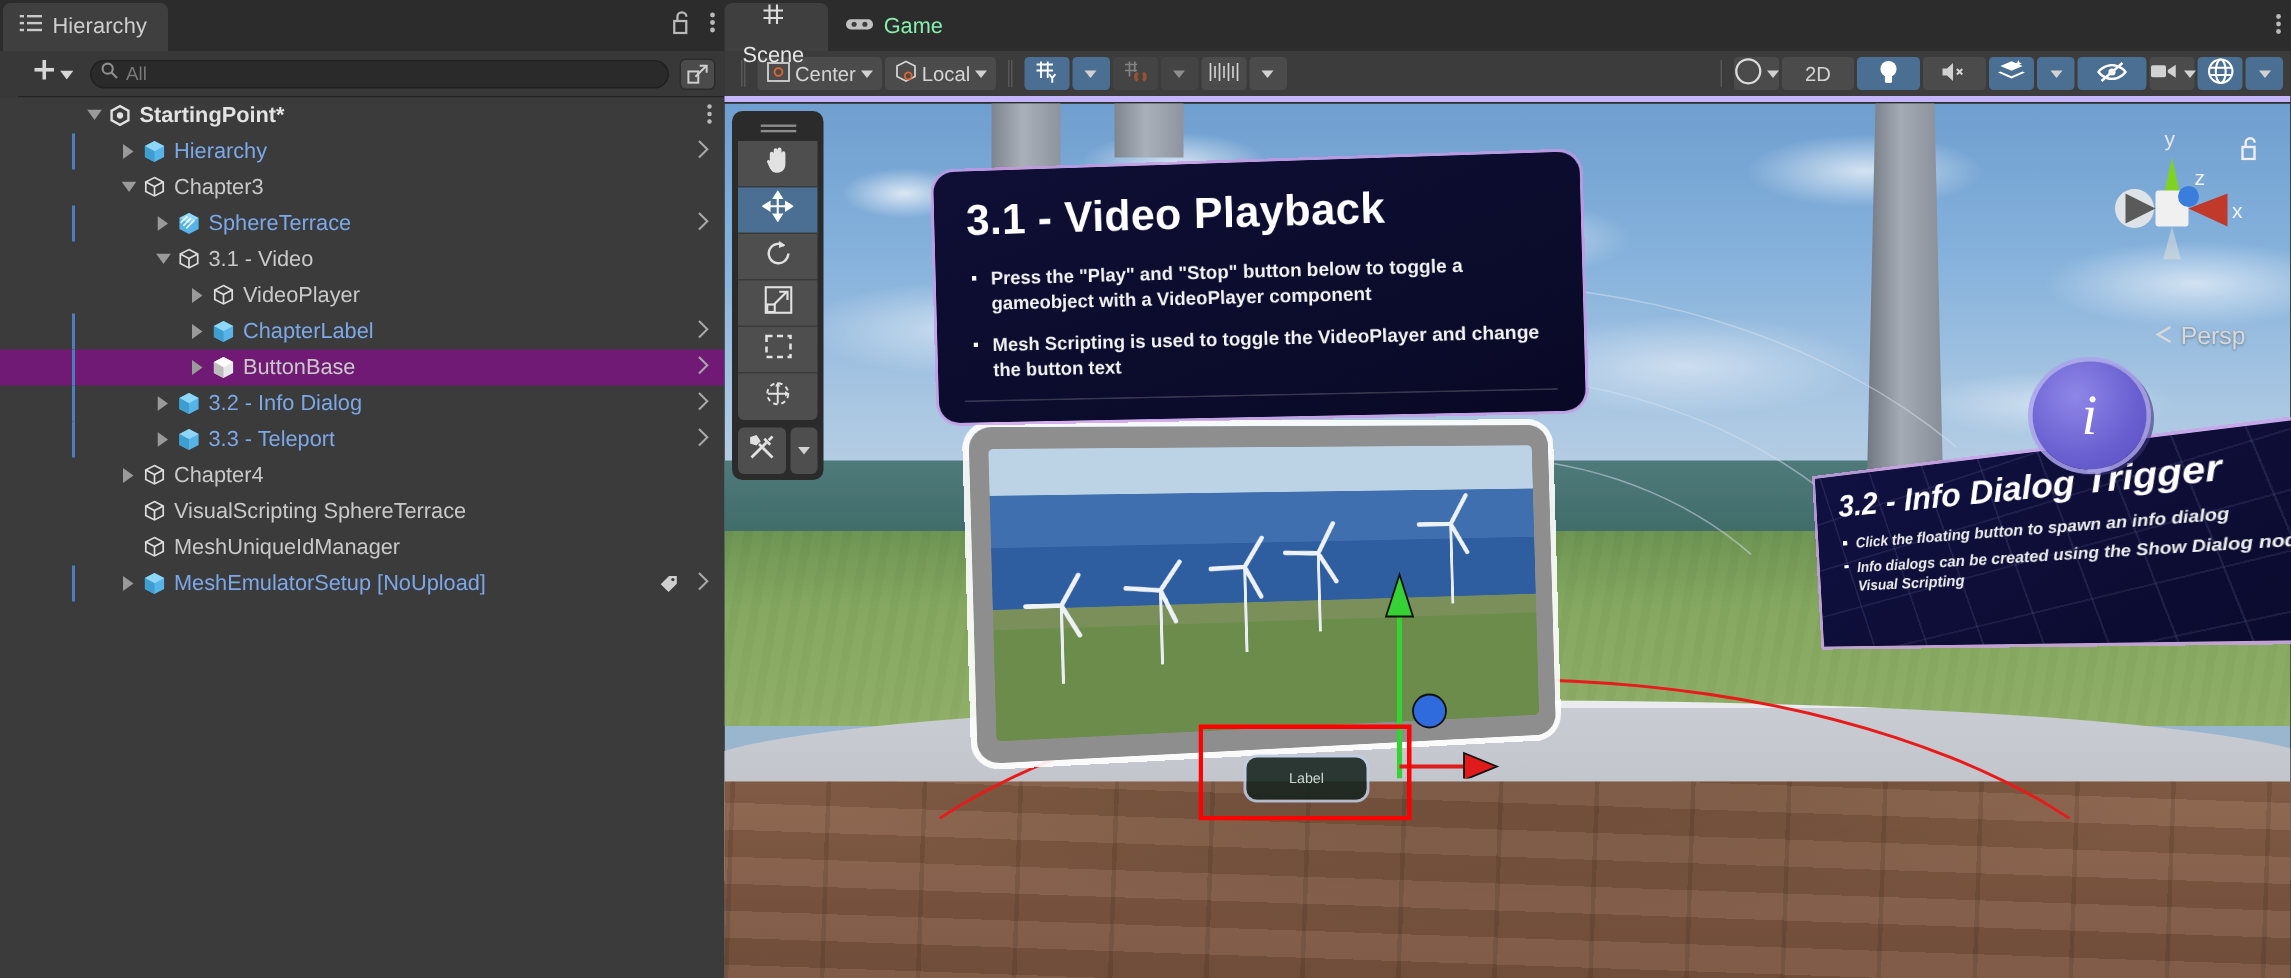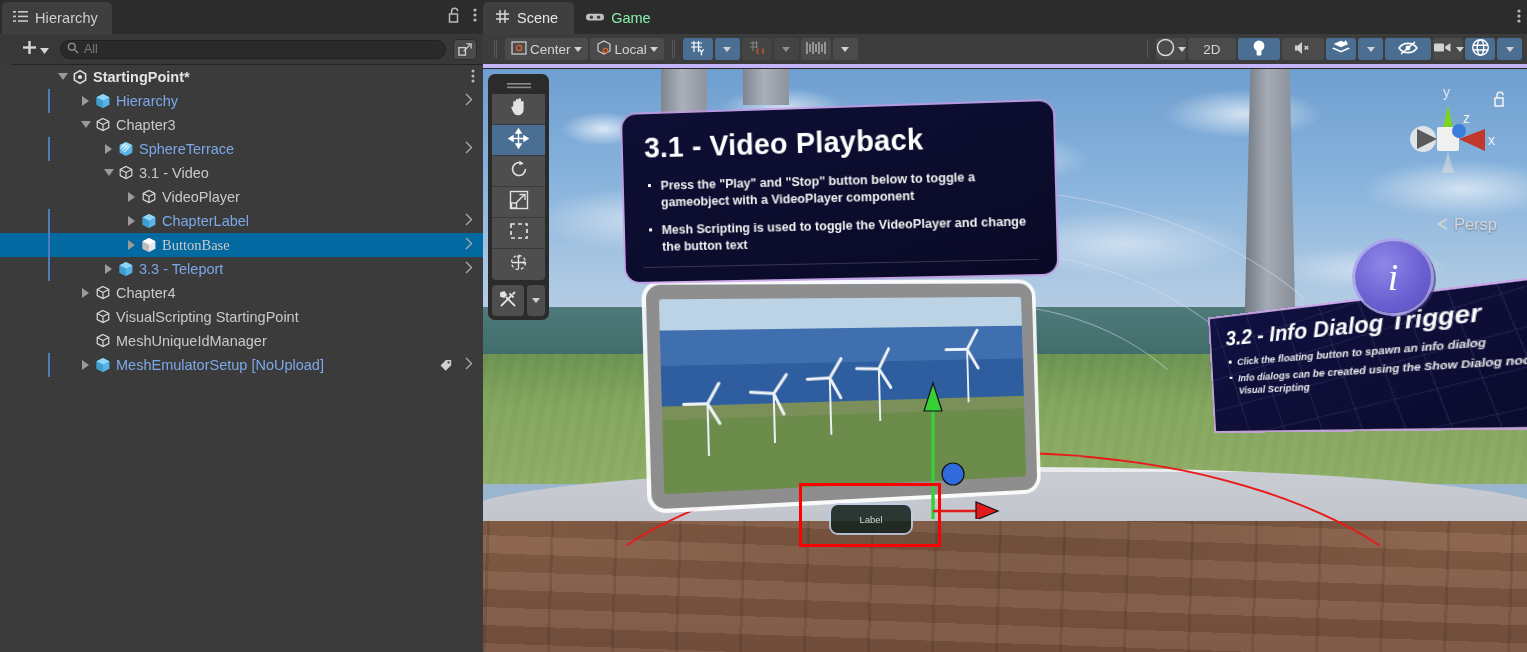--- a/index.html
+++ b/index.html
@@ -24,38 +24,38 @@
      display:flex; align-items:center; padding:0 6px; gap:5px; margin:0 3px; }
   .searchwrap input{ background:transparent; border:0; outline:none; color:#c2c2c2; font-size:12.5px;
      font-family:"Liberation Sans", sans-serif; width:100%; }
   .searchwrap input::placeholder{ color:#787878; }
   .expandbtn{ width:24px; height:21px; background:#4b4b4b; border:1px solid #2c2c2c; border-radius:4px;
      display:flex; align-items:center; justify-content:center; }
 
   .tree{ position:relative; background:#3b3b3b; height:587px; overflow:hidden; }
   .row{ position:relative; height:24px; display:flex; align-items:center; font-size:14.5px; color:#c9c9c9;
      white-space:nowrap;text-align:right; }
-  .row.sel{ background:#0369a1;font-family:Liberation Serif, serif; }
+  .row.sel{ background:#701a75; }
   .row.root{ background:#3b3b3b; }
   .vline{ position:absolute; width:2px; height:24px; background:#4c7dbd; left:48px; top:0; }
   .tw{ width:14px; display:flex; align-items:center; justify-content:center; flex:0 0 14px; }
   .tw svg{ display:block; }
   .oicon{ width:19px; flex:0 0 19px; display:flex; align-items:center; justify-content:center; margin-right:4px;}
   .lbl{ overflow:hidden; text-overflow:ellipsis; }
   .lbl.prefab{ color:#7ca8e8; }
   .lbl.bold{ font-weight:bold; color:#e3e3e3; }
   .chev{ position:absolute; right:10px; top:4px; color:#9a9a9a; font-size:14px; }
   .rowdots{ position:absolute; right:8px; top:3px; }
   .tagico{ position:absolute; right:30px; top:5px; }
 
   
   .scene{ position:relative; width:1044px; height:652px; background:#2c2c2c; flex:0 0 1044px; }
   .scene-tabbar{ position:relative; height:34px; background:#2c2c2c; display:flex; align-items:flex-end; }
   .stab{ height:32px; display:flex; align-items:center; padding:0 16px 0 12px; gap:7px; border-radius:5px 5px 0 0;}
-  .stab.active{ background:#3f3f3f; }
+  .stab.active{ background:#3f3f3f;flex-direction:column; }
   .stab-label{ color:#86efac; font-size:14.5px; }
   .stab.active .stab-label{ color:#e6e6e6; }
 
   .scene-toolbar{ height:34px; background:#3c3c3c; display:flex; align-items:center; padding:0 5px; gap:2px;
      border-bottom:4px solid #c4b5fd; }
   .sep{ width:0; border-left:1px solid #575757; height:18px; margin:0 6px; }
   .sep.dbl{ border-left:3px double #575757; }
   .tbtn{ height:22px; background:#4b4b4b; border-radius:3px; display:flex; align-items:center;
      padding:0 6px; gap:3px; color:#d4d4d4; font-size:13.5px; }
   .tbtn.on{ background:#4a6f92; }
@@ -413,20 +413,40 @@
               <path d="M0 0v10l7-5z" fill="#9a9a9a"></path>
             </svg>
           </div>
           <div class="oicon">
             <svg width="16" height="16" viewBox="0 0 16 16">
               <path fill="#57b4e8" d="M8 1l6.4 3.3v7.4L8 15 1.6 11.7V4.3z"></path>
               <path fill="#8fd7f7" d="M8 1l6.4 3.3L8 7.8 1.6 4.3z"></path>
       <path fill="#3f9ed0" d="M8 7.8v7.2L1.6 11.7V4.3z"></path>
             </svg>
           </div>
+          <span class="lbl prefab">3.2 - Info Dialog</span>
+          <span class="chev"><svg width="8" height="13" viewBox="0 0 8 13" fill="none" stroke="#a8a8a8" stroke-width="1.4">
+              <path d="M1 1l5.5 5.5L1 12"></path>
+            </svg></span>
+        </div>
+        <div class="row">
+          <div class="vline"></div>
+          <div style="width: 102px; flex: 0 0 102px;"></div>
+          <div class="tw">
+            <svg width="8" height="10" viewBox="0 0 8 10">
+              <path d="M0 0v10l7-5z" fill="#9a9a9a"></path>
+            </svg>
+          </div>
+          <div class="oicon">
+            <svg width="16" height="16" viewBox="0 0 16 16">
+              <path fill="#57b4e8" d="M8 1l6.4 3.3v7.4L8 15 1.6 11.7V4.3z"></path>
+              <path fill="#8fd7f7" d="M8 1l6.4 3.3L8 7.8 1.6 4.3z"></path>
+      <path fill="#3f9ed0" d="M8 7.8v7.2L1.6 11.7V4.3z"></path>
+            </svg>
+          </div>
           <span class="lbl prefab">3.3 - Teleport</span>
           <span class="chev"><svg width="8" height="13" viewBox="0 0 8 13" fill="none" stroke="#a8a8a8" stroke-width="1.4">
               <path d="M1 1l5.5 5.5L1 12"></path>
             </svg></span>
         </div>
         <div class="row">
           <div style="width: 79px; flex: 0 0 79px;"></div>
           <div class="tw">
             <svg width="8" height="10" viewBox="0 0 8 10">
               <path d="M0 0v10l7-5z" fill="#9a9a9a"></path>
@@ -444,21 +464,21 @@
         <div class="row">
           <div style="width: 79px; flex: 0 0 79px;"></div>
           <div class="tw"></div>
           <div class="oicon">
             <svg width="16" height="16" viewBox="0 0 16 16" fill="none" stroke="#dddddd" stroke-width="1.15">
     <path d="M8 1.4l5.8 3v6.2L8 13.6 2.2 10.6V4.4z"></path>
               <path d="M2.2 4.4L8 7.4l5.8-3"></path>
               <path d="M8 7.4v6.2"></path>
             </svg>
           </div>
-          <span class="lbl">VisualScripting StartingPoint</span>
+          <span class="lbl">VisualScripting SphereTerrace</span>
         </div>
         <div class="row">
           <div style="width: 79px; flex: 0 0 79px;"></div>
           <div class="tw"></div>
           <div class="oicon">
             <svg width="16" height="16" viewBox="0 0 16 16" fill="none" stroke="#dddddd" stroke-width="1.15">
     <path d="M8 1.4l5.8 3v6.2L8 13.6 2.2 10.6V4.4z"></path>
               <path d="M2.2 4.4L8 7.4l5.8-3"></path>
               <path d="M8 7.4v6.2"></path>
             </svg>

